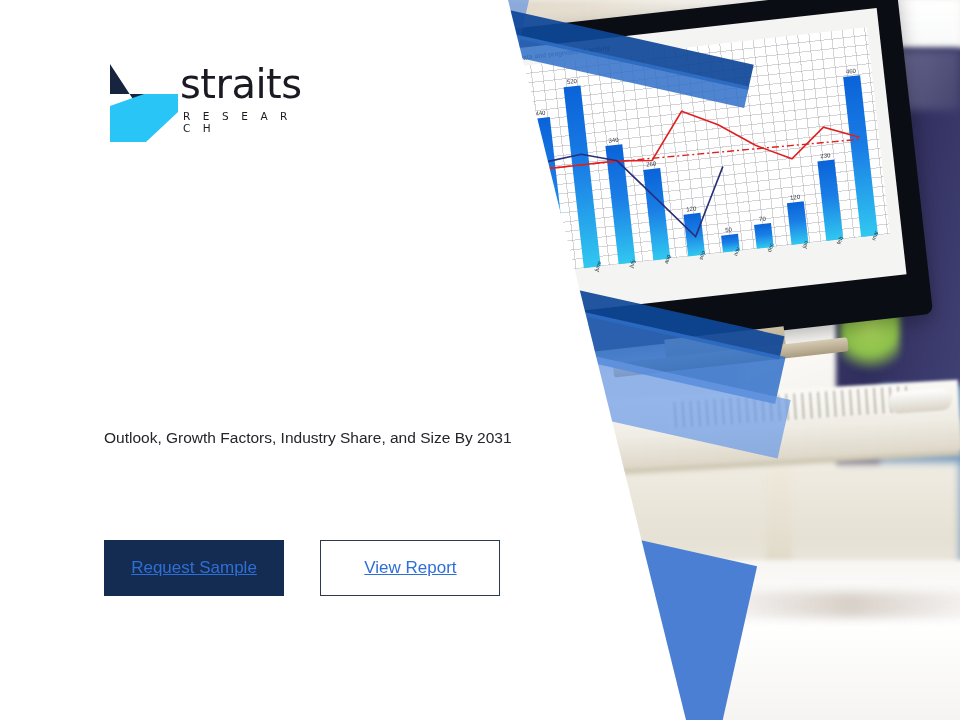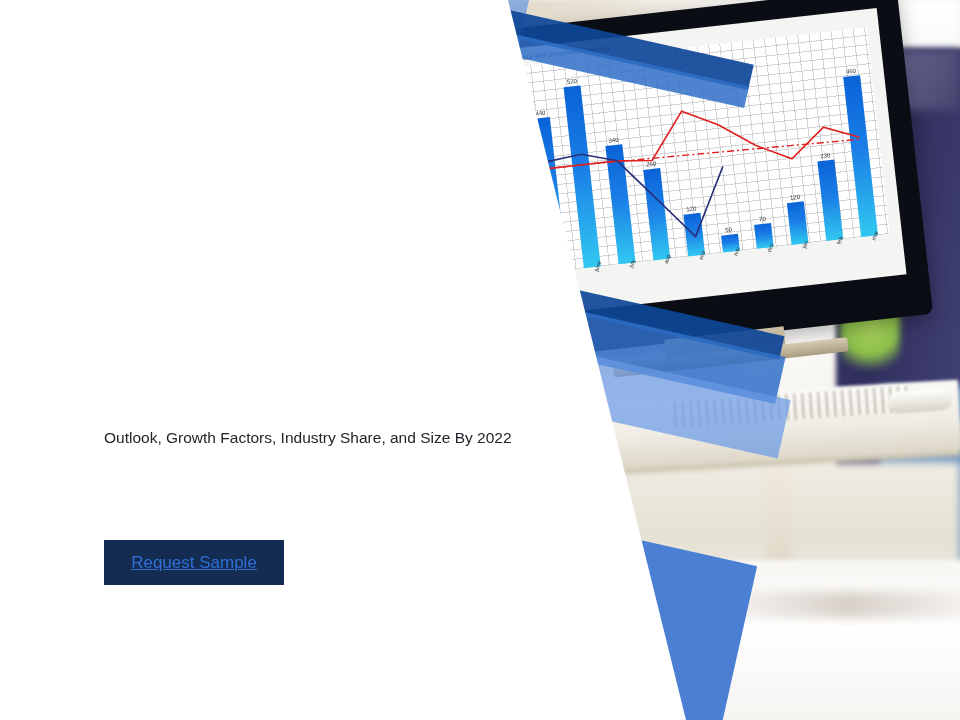--- a/index.html
+++ b/index.html
@@ -31,21 +31,21 @@
     font-size:27px; line-height:34px; color:#2e6fd6; font-weight:400;
   }
 
   .report-subtitle {
     position:absolute; left:104px; top:426px; width:440px;
     font-size:15.5px; line-height:24px; color:#24242a; font-weight:400;
   }
 
   .btn-row { position:absolute; left:104px; top:540px; height:48px; }
   .btn {
-    box-sizing:border-box; height:45px; display:inline-flex;
+    box-sizing:border-box; height:56px; display:inline-flex;
     align-items:center; justify-content:center;
     font-size:17px; cursor:pointer; vertical-align:top;
   }
   .btn-primary {
     width:180px; background:#142c52; border:1px solid #142c52;
   }
   .btn-primary .lbl { color:#2e6fd6; text-decoration:underline; }
   .btn-secondary {
     width:180px; margin-left:32px; background:#ffffff; border:1.5px solid #2b3a4f;
   }
@@ -340,24 +340,38 @@
 
     <div class="stripe band-dark" style="left:560px; top:286px; width:230px; height:24px; transform:rotate(12.6deg); transform-origin:left top;"></div>
     <div class="stripe band-mid" style="left:566px; top:308px; width:225px; height:48px; transform:rotate(12.6deg); transform-origin:left top;"></div>
     <div class="stripe band-soft" style="left:576px; top:352px; width:220px; height:60px; transform:rotate(12.6deg); transform-origin:left top;"></div>
 
     <div class="stripe band-solid" style="left:640px; top:540px; width:120px; height:200px; transform:rotate(12.6deg); transform-origin:left top;"></div>
   </div>
 
   <div class="left-pane">
 
-
-
-    <div class="report-subtitle">Outlook, Growth Factors, Industry Share, and Size By 2022</div>
+    <div class="logo-wrap">
+      <svg class="logo-mark" viewBox="0 0 78 86">
+        <path d="M4 4 L4 36 L62 36 L30 60 L4 60 L4 82 L38 82 L74 48 L74 26 Z" fill="none"></path>
+        <path d="M6 4 L6 34 L70 34 L40 56 Z" fill="#16243f"></path>
+        <path d="M6 46 L6 82 L42 82 L74 52 L74 34 L40 34 Z" fill="#29c5f6"></path>
+      </svg>
+      <div class="logo-text">
+        <div class="logo-word">straits</div>
+        <div class="logo-sub">R E S E A R C H</div>
+      </div>
+    </div>
+
+
+    <div class="report-subtitle">Outlook, Growth Factors, Industry Share, and Size By 2031</div>
 
     <div class="btn-row">
       <div class="btn btn-primary">
         <span class="lbl">Request Sample</span>
       </div>
+      <div class="btn btn-secondary">
+        <span class="lbl">View Report</span>
+      </div>
     </div>
 
   </div>
 </div>
 
 </body></html>

